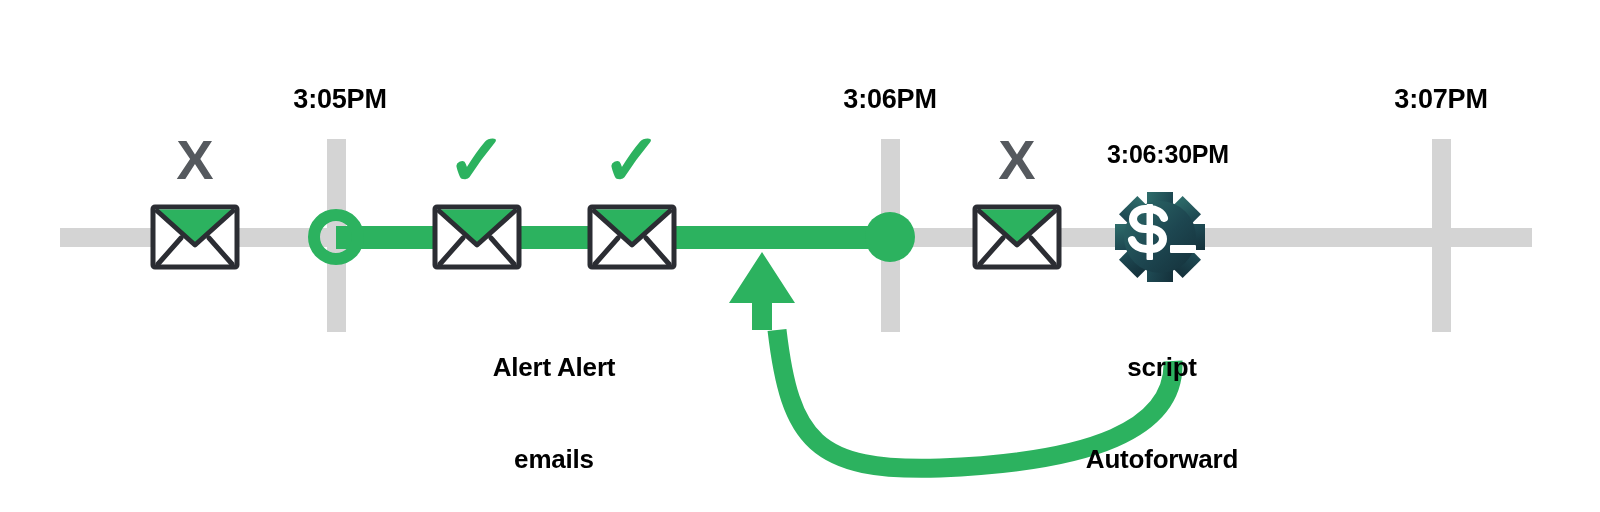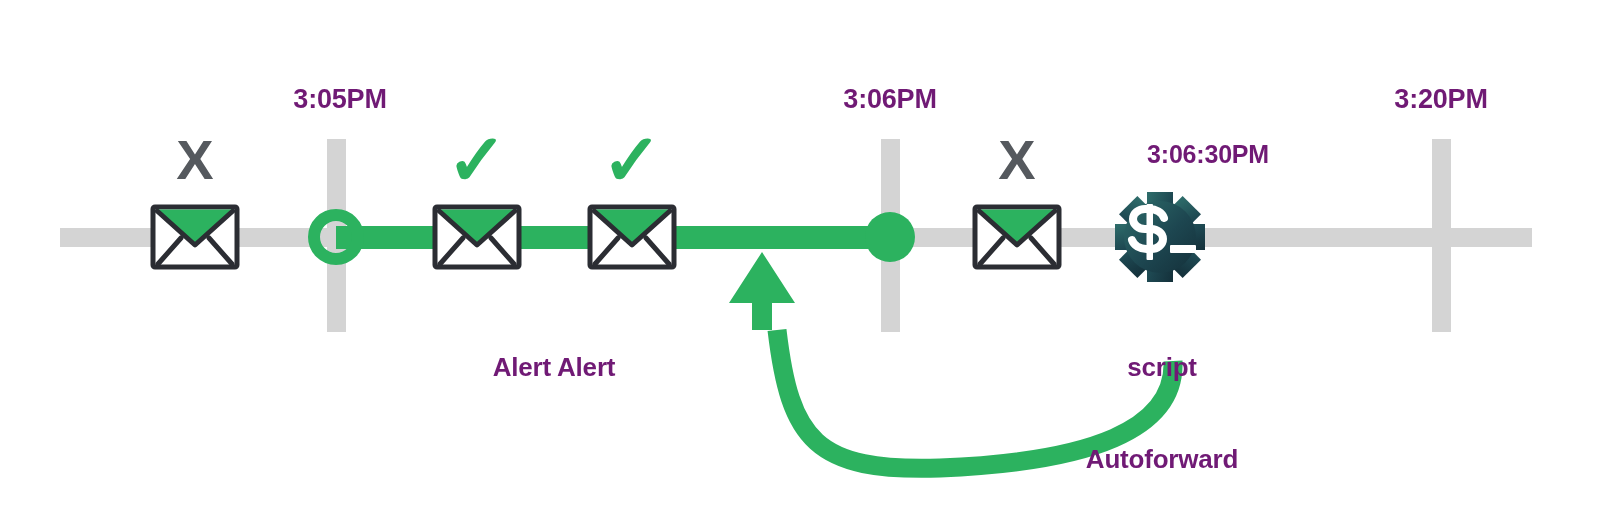--- a/index.html
+++ b/index.html
@@ -24,21 +24,21 @@
     position: absolute;
     left: 0;
     top: 0;
     width: 1600px;
     height: 512px;
   }
   .lbl {
     position: absolute;
     font-family: "Liberation Sans", sans-serif;
     font-weight: bold;
-    color: #701a75;
+    color: #000000;
     white-space: pre;
     text-align: center;
     line-height: 1.18;
     letter-spacing: -0.2px;
   }
   .tick-label {
     font-size: 27px;
     transform: translateX(-50%);
   }
   .event-label {
@@ -155,31 +155,32 @@
                  a 12 10 0 0 1 0 20
                  h -4
                  a 15 12 0 0 1 -15 -9" fill="none" stroke="#ffffff" stroke-width="8" stroke-linecap="round" stroke-linejoin="round"></path>
       </g>
       <rect x="10" y="8" width="26" height="8" rx="1" fill="#ffffff"></rect>
     </g>
   </svg>
 
   <div class="lbl tick-label" style="left:340px; top:84px;">3:05PM</div>
   <div class="lbl tick-label" style="left:890px; top:84px;">3:06PM</div>
-  <div class="lbl tick-label" style="left:1441px; top:84px;">3:20PM</div>
+  <div class="lbl tick-label" style="left:1441px; top:84px;">3:07PM</div>
 
   <div class="glyph x-glyph" style="left:195px; top:160px;">X</div>
   <div class="glyph check-glyph" style="left:477px; top:160px;">✓</div>
   <div class="glyph check-glyph" style="left:632px; top:160px;">✓</div>
   <div class="glyph x-glyph" style="left:1017px; top:160px;">X</div>
 
-  <div class="lbl stamp-label" style="left:1208px; top:140px;">3:06:30PM</div>
+  <div class="lbl stamp-label" style="left:1168px; top:140px;">3:06:30PM</div>
 
   <div class="lbl event-label" style="left:554px; top:291px;">
     <div>Alert Alert</div>
+    <div>emails</div>
   </div>
 
   <div class="lbl event-label" style="left:1162px; top:291px;">
     <div>script</div>
     <div>Autoforward</div>
   </div>
 
 </div>
 
 </body></html>

